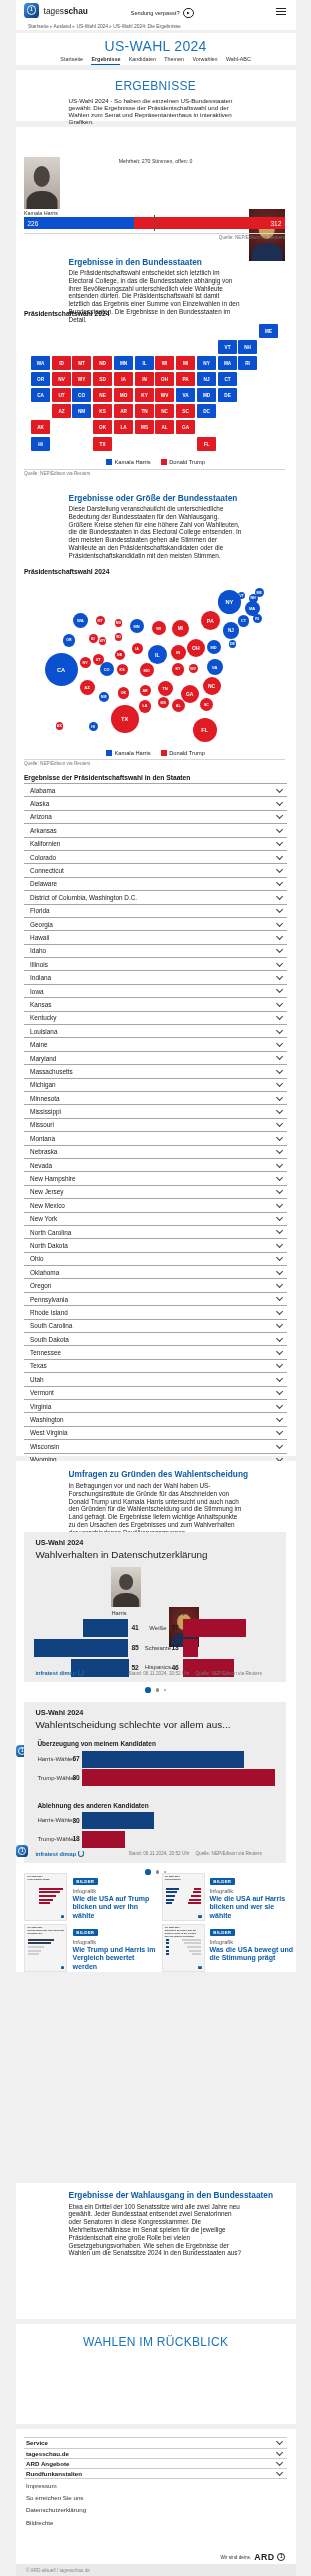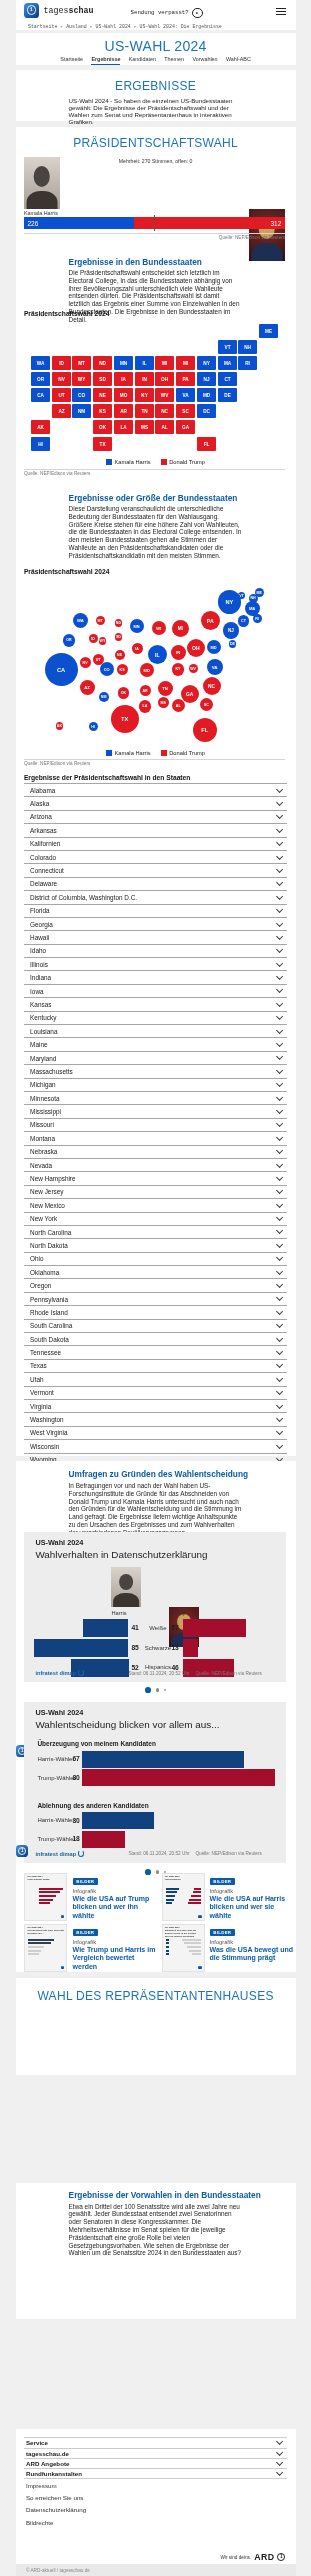--- a/index.html
+++ b/index.html
@@ -50,21 +50,21 @@
   .logo-sq:after{content:"1";position:absolute;left:0;top:50%;width:100%;transform:translateY(-52%);text-align:center;color:#fff;font-size:55%;font-weight:700;}
   .hamburger span{display:block;width:10.4px;height:1.2px;background:#222;margin:1.9px 0;}
   .play{width:8.3px;height:8.3px;border:0.7px solid #222;border-radius:50%;display:inline-flex;align-items:center;justify-content:center;font-size:3.6px;color:#222;}
   .value-num{font-weight:700;color:#1d1d1d;}
 </style>
 </head>
 <body>
 
 <div id="page">
 
-  <div class="sec" style="top:0;height:29.6px;font-family:Liberation Mono, monospace;">
+  <div class="sec" style="top:0;height:29.6px;">
     <div class="abs logo-sq" style="left:8.3px;top:2.6px;width:15px;height:15px;"></div>
     <div class="abs" style="left:28px;top:6.2px;font-size:8.3px;color:#1d1d1d;"><span>tages</span><b>schau</b></div>
     <div class="abs" style="left:115px;top:7.8px;font-size:5.7px;color:#1d1d1d;display:flex;align-items:center;gap:3.6px;">
       <span>Sendung verpasst?</span>
       <span class="play">▶</span>
     </div>
     <div class="abs hamburger" style="right:9.3px;top:5.7px;cursor:pointer;">
         <span></span>
         <span></span>
         <span></span>
@@ -83,21 +83,20 @@
         <span style="cursor: pointer;">Wahl-ABC</span>
       </div>
   </div>
 
   <div class="sec" style="top:70px;height:51px;">
     <div class="abs h-big" style="top:9.3px;">ERGEBNISSE</div>
     <div class="abs para" style="left:53px;top:27px;width:167px;font-size:6.2px;line-height:7px;">US-Wahl 2024 - So haben die einzelnen US-Bundesstaaten gewählt: Die Ergebnisse der Präsidentschaftswahl und der Wahlen zum Senat und Repräsentantenhaus in interaktiven Grafiken.</div>
   </div>
 
   <div class="sec" style="top:127px;height:1329px;">
-    <div class="abs h-big" style="top:9.3px;">PRÄSIDENTSCHAFTSWAHL</div>
     <div class="abs" style="top:31px;width:100%;text-align:center;font-size:5.2px;color:#333;">Mehrheit: 270 Stimmen, offen: 0</div>
     <div class="abs portrait p-harris" style="left:8.3px;top:30px;width:36px;height:52px;"></div>
     <div class="abs portrait p-trump" style="left:233px;top:30px;width:36px;height:52px;"></div>
     <div class="abs" style="left:8.3px;top:83px;font-size:5.4px;color:#333;">Kamala Harris</div>
     <div class="abs" style="right:10.4px;top:83px;font-size:5.4px;color:#333;">Donald Trump</div>
 
     <div class="abs" id="electoralBar" style="left:8.3px;top:90px;width:261px;height:12px;">
       <div id="evHarris" class="abs" style="left: 0px; top: 0px; height: 100%; display: flex; align-items: center; color: rgb(255, 255, 255); font-size: 6.5px; padding-left: 3.6px; box-sizing: border-box; width: 110px; background: rgb(11, 81, 207);">226</div>
       <div id="evTrump" class="abs" style="right: 0px; top: 0px; height: 100%; display: flex; align-items: center; justify-content: flex-end; color: rgb(255, 255, 255); font-size: 6.5px; padding-right: 3.6px; box-sizing: border-box; width: 151px; background: rgb(224, 27, 36);">312</div>
       <div class="abs" style="left:50%;top:-2.1px;height:16px;border-left:1px dashed #555;"></div>
@@ -477,21 +476,21 @@
       <div class="abs logo-sq" style="right:8.3px;top:133px;width:12.4px;height:12.4px;"></div>
     </div>
     <div class="dots" style="top:226px;">
         <span class="d1"></span>
         <span class="d2"></span>
         <span class="d3"></span>
       </div>
 
     <div class="card" style="left:8.8px;top:241px;width:262px;height:161px;">
       <div class="abs ktitle" style="left:11px;top:6.2px;">US-Wahl 2024</div>
-      <div class="abs btitle" style="left:11px;top:16.6px;">Wahlentscheidung blicken vor allem aus...</div>
+      <div class="abs btitle" style="left:11px;top:16.6px;">Wahlentscheidung schlechte vor allem aus...</div>
       <div id="decisionRows">
           <div class="abs" style="left: 13px; top: 38px; font-size: 6.5px; font-weight: 700; color: rgb(29, 29, 29);">Überzeugung von meinem Kandidaten</div>
           <div class="abs" style="left: 13px; top: 54px; font-size: 6px; color: rgb(51, 51, 51);">Harris-Wähler</div>
           <div class="abs value-num" style="left: 48px; top: 53px; font-size: 6.7px;">67</div>
           <div class="abs" style="left: 58px; top: 49px; width: 162px; height: 16.6px; background: rgb(17, 65, 127);"></div>
           <div class="abs" style="left: 13px; top: 73px; font-size: 6px; color: rgb(51, 51, 51);">Trump-Wähler</div>
           <div class="abs value-num" style="left: 48px; top: 72px; font-size: 6.7px;">80</div>
           <div class="abs" style="left: 58px; top: 67px; width: 193px; height: 16.6px; background: rgb(164, 14, 45);"></div>
           <div class="abs" style="left: 13px; top: 100px; font-size: 6.5px; font-weight: 700; color: rgb(29, 29, 29);">Ablehnung des anderen Kandidaten</div>
           <div class="abs" style="left: 13px; top: 115px; font-size: 6px; color: rgb(51, 51, 51);">Harris-Wähler</div>
@@ -591,30 +590,30 @@
               <span style="float:left;width:3.1px;height:2.1px;background:#11417f;"></span>
               <span style="float:right;width:9px;height:2.1px;background:#cfcfcf;"></span>
             </div>
           </div>
           <div class="ard-dot"></div>
         </div>
         <div class="abs" style="left: 194px; top: 465px; width: 87px;"><span class="badge">BILDER</span><div class="teaser-kicker" style="margin: 2.6px 0px 1.6px;">Infografik</div><div class="teaser-title">Was die USA bewegt und die Stimmung prägt</div></div>
       </div>
   </div>
 
-  <div class="sec" style="top:1978px;height:97px;">
-    <div class="abs h-big" style="top:11.4px;">WAHL DES REPRÄSENTANTENHAUSES</div>
-  </div>
 
 
   <div class="sec" style="top:2183px;height:136px;">
-    <div class="abs subhead" style="left:53px;top:7.3px;">Ergebnisse der Vorwahlen in den Bundesstaaten</div>
+    <div class="abs subhead" style="left:53px;top:7.3px;">Ergebnisse der Wahlausgang in den Bundesstaaten</div>
     <div class="abs para" style="left:53px;top:19.7px;width:176px;">Etwa ein Drittel der 100 Senatssitze wird alle zwei Jahre neu gewählt. Jeder Bundesstaat entsendet zwei Senatorinnen oder Senatoren in diese Kongresskammer. Die Mehrheitsverhältnisse im Senat spielen für die jeweilige Präsidentschaft eine große Rolle bei vielen Gesetzgebungsvorhaben. Wie sehen die Ergebnisse der Wahlen um die Senatssitze 2024 in den Bundesstaaten aus?</div>
   </div>
 
+  <div class="sec" style="top:2324px;height:100px;">
+    <div class="abs h-big" style="top:11.4px;">WAHLEN IM RÜCKBLICK</div>
+  </div>
 
   <div class="sec" style="top:2429px;height:135px;">
     <div class="abs" id="footerAcc" style="left:8.3px;top:8.3px;width:263px;">
         <div class="f-acc-row">
           <span>Service</span>
           <span class="chev"></span>
         </div>
         <div class="f-acc-row">
           <span>tagesschau.de</span>
           <span class="chev"></span>

